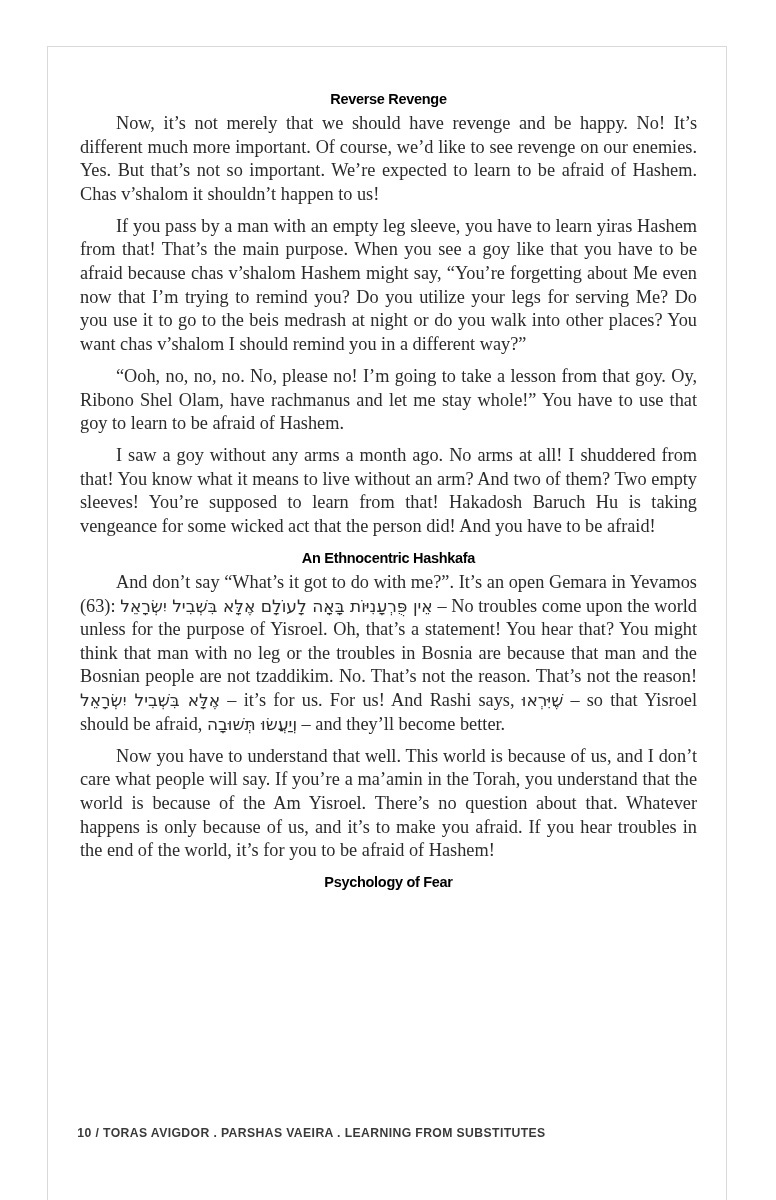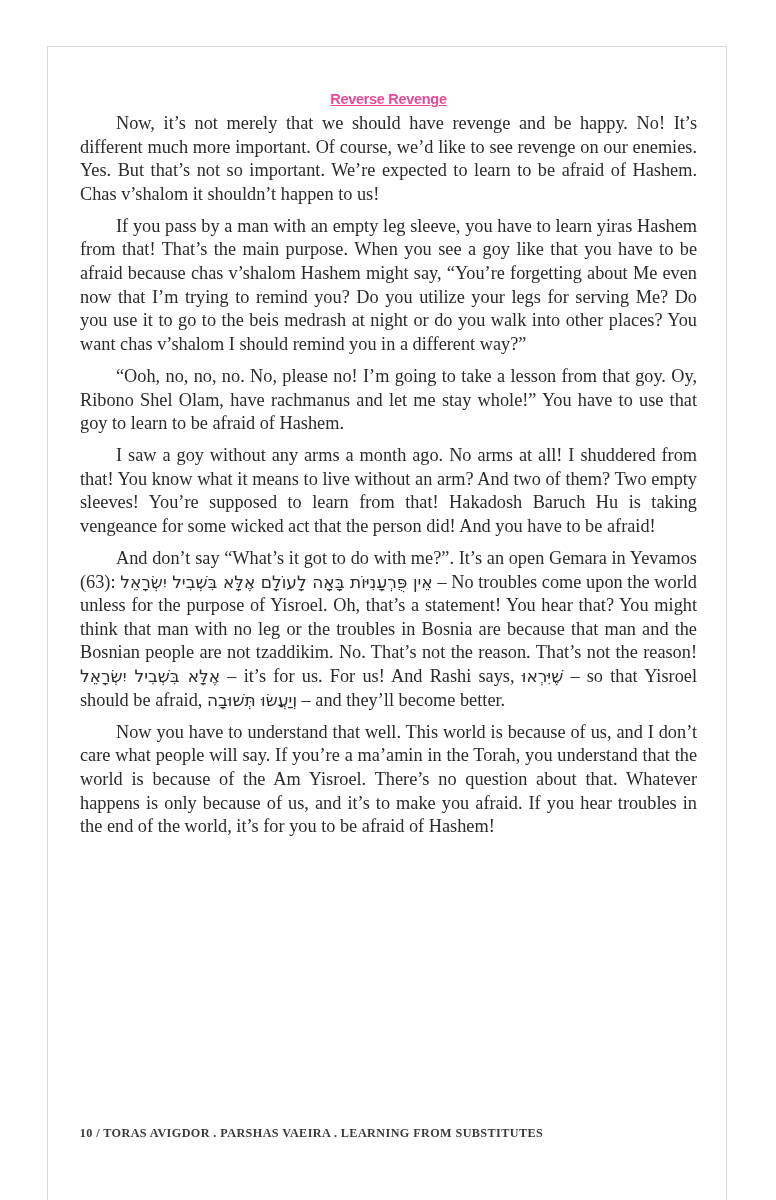--- a/index.html
+++ b/index.html
@@ -9,54 +9,56 @@
     border:1.5px solid #d9d9d9; box-sizing:border-box; background:#fff;
   }
   .content {
     position:absolute; left:80px; top:86px; width:617px;
     font-family:"Liberation Serif", "DejaVu Serif", serif;
     font-size:18.3px; line-height:23.6px; color:#2b2b2b;
   }
   .heading {
     font-family:"Liberation Sans", "DejaVu Sans", sans-serif;
     font-weight:bold; font-size:14.5px; text-align:center;
-    color:#ec4899; letter-spacing:-0.3px;
-    margin:0; line-height:22px;text-decoration:underline;
+    color:#000000; letter-spacing:-0.3px;
+    margin:0; line-height:22px;
   }
   .para {
     margin:0 0 8.5px 0; text-indent:36px; text-align:justify;
   }
   .para i, .para .it { }
   .heb {
     font-family:"DejaVu Sans", sans-serif; font-size:17px; font-style:normal;
     unicode-bidi:isolate; direction:rtl;
   }
   .h1 { margin-top:2px; margin-bottom:2px; }
   .h2 { margin-top:4px; margin-bottom:2px; }
   .h3 { margin-top:6px; margin-bottom:2px; }
   .footer {
     position:absolute; left:0; width:623px; top:1126px; text-align:center;
-    font-family:Liberation Serif, serif; font-weight:bold;
+    font-family:Liberation Sans, sans-serif; font-weight:bold;
     font-size:12.2px; color:#3a3a3a; letter-spacing:0.4px;
   }
 </style>
 </head>
 <body>
 
 <div class="page-frame"></div>
 
 <div class="content">
   <h3 class="heading h1">Reverse Revenge</h3>
   <div>
       <p class="para"><span>Now, it’s not merely that we should have revenge and be happy. No! It’s different much more important. Of course, we’d like to see revenge on our enemies. Yes. But that’s not so important. We’re expected to learn to be afraid of Hashem. </span><span class="it">Chas v’shalom</span><span> it shouldn’t happen to us!</span></p>
       <p class="para"><span>If you pass by a man with an empty leg sleeve, you have to learn </span><span class="it">yiras Hashem</span><span> from that! That’s the main purpose. When you see a </span><span class="it">goy</span><span> like that you have to be afraid because </span><span class="it">chas v’shalom</span><span> Hashem might say, “You’re forgetting about Me even now that I’m trying to remind you? Do you utilize your legs for serving Me? Do you use it to go to the </span><span class="it">beis medrash</span><span> at night or do you walk into other places? You want </span><span class="it">chas v’shalom</span><span> I should remind you in a different way?”</span></p>
       <p class="para"><span>“Ooh, no, no, no. No, please no! I’m going to take a lesson from that </span><span class="it">goy</span><span>. Oy, Ribono Shel Olam, have </span><span class="it">rachmanus</span><span> and let me stay whole!” You have to use that </span><span class="it">goy</span><span> to learn to be afraid of Hashem.</span></p>
       <p class="para"><span>I saw a </span><span class="it">goy</span><span> without any arms a month ago. No arms at all! I shuddered from that! You know what it means to live without an arm? And two of them? Two empty sleeves! You’re supposed to learn from that! Hakadosh Baruch Hu is taking vengeance for some wicked act that the person did! And you have to be afraid!</span></p>
     </div>
 
+  <h3 class="heading h2">An Ethnocentric Hashkafa</h3>
   <div>
       <p class="para"><span>And don’t say “What’s it got to do with me?”. It’s an open Gemara in Yevamos (63): </span><span class="heb" dir="rtl">אֵין פֻּרְעָנִיּוֹת בָּאָה לָעוֹלָם אֶלָּא בִּשְׁבִיל יִשְׂרָאֵל</span><span> – </span><span class="it">No troubles come upon the world unless for the purpose of</span><span> Yisroel. Oh, that’s a statement! You hear that? You might think that man with no leg or the troubles in Bosnia are because that man and the Bosnian people are not </span><span class="it">tzaddikim</span><span>. No. That’s not the reason. That’s not the reason! </span><span class="heb" dir="rtl">אֶלָּא בִּשְׁבִיל יִשְׂרָאֵל</span><span> – </span><span class="it">it’s for us</span><span>. For us! And Rashi says, </span><span class="heb" dir="rtl">שֶׁיִּרְאוּ</span><span> – </span><span class="it">so that Yisroel should be afraid</span><span>, </span><span class="heb" dir="rtl">וְיַעֲשׂוּ תְּשׁוּבָה</span><span> – </span><span class="it">and they’ll become better.</span></p>
       <p class="para"><span>Now you have to understand that well. This world is because of us, and I don’t care what people will say. If you’re a </span><span class="it">ma’amin</span><span> in the Torah, you understand that the world is because of the Am Yisroel. There’s no question about that. Whatever happens is only because of us, and it’s to make you afraid. If you hear troubles in the end of the world, it’s for you to be afraid of Hashem!</span></p>
     </div>
 
+  <h3 class="heading h3">Psychology of Fear</h3>
 </div>
 
 <div class="footer">10 / TORAS AVIGDOR . PARSHAS VAEIRA . LEARNING FROM SUBSTITUTES</div>
 
 </body></html>

